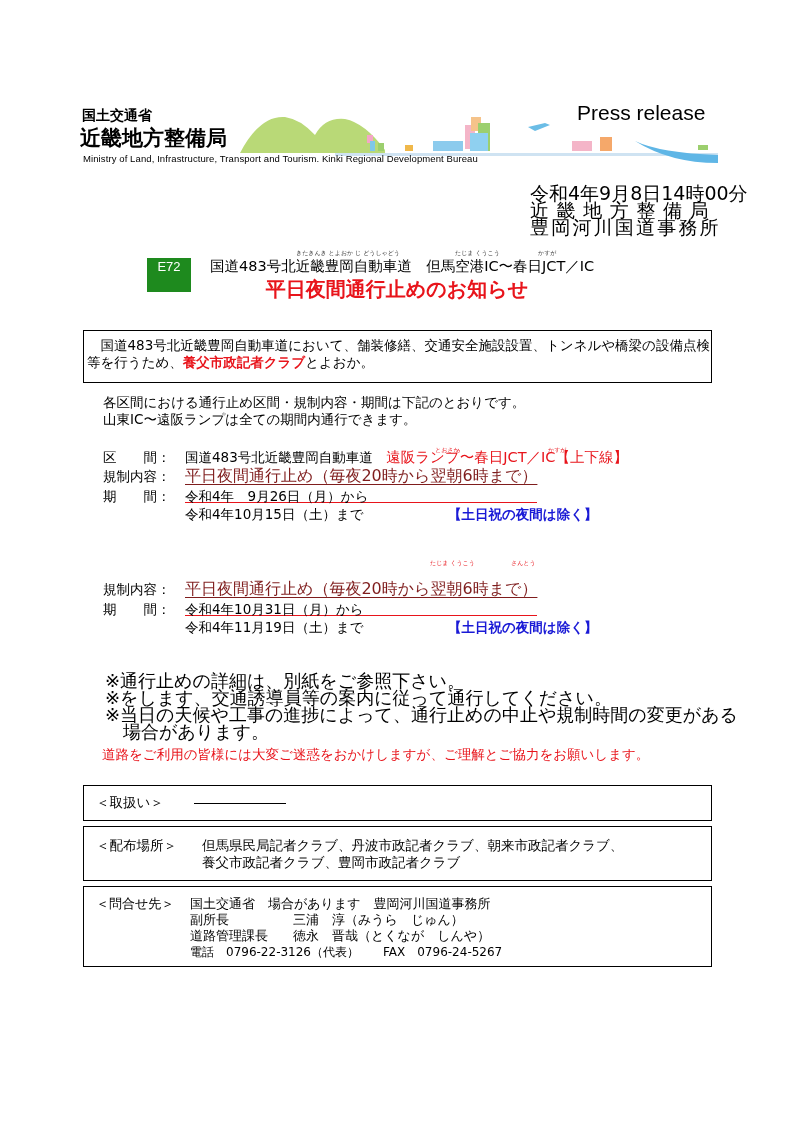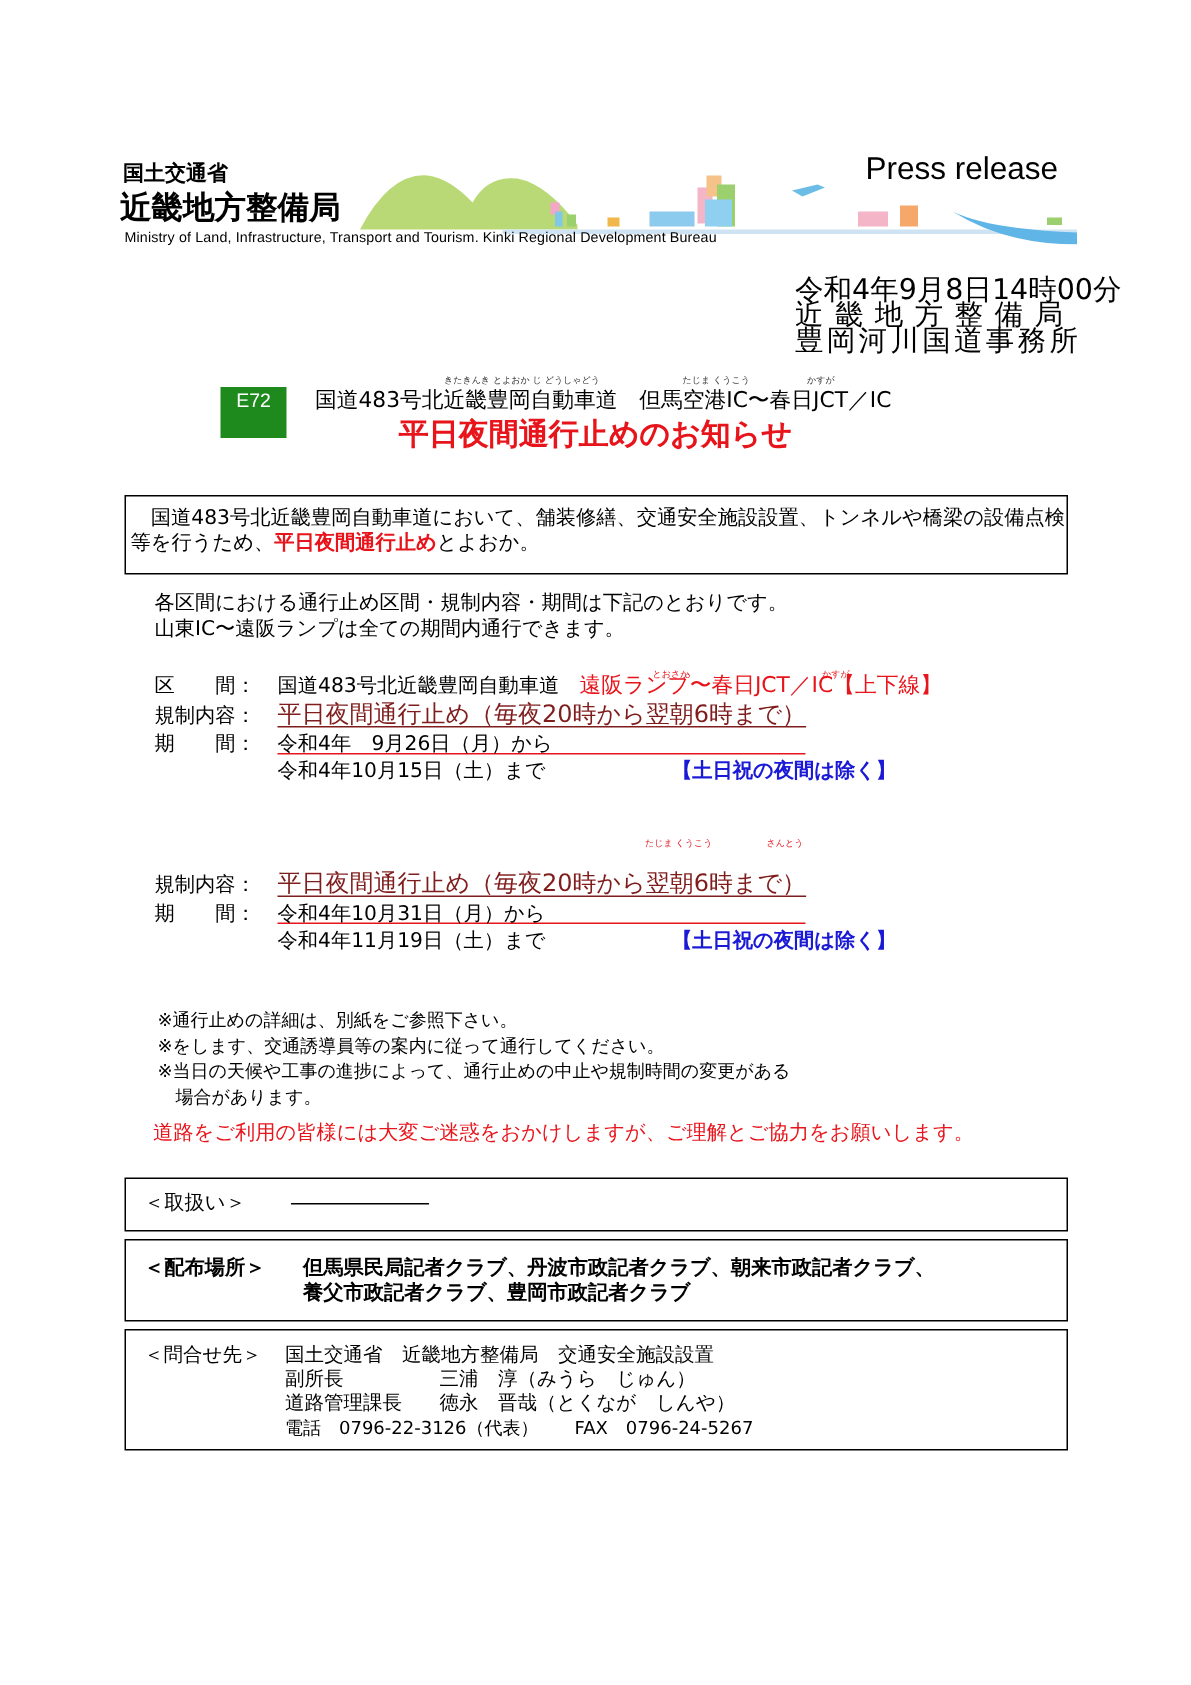--- a/index.html
+++ b/index.html
@@ -30,27 +30,27 @@
     
     .intro { left: 103px; top: 394px; font-size: 13.5px; line-height: 17px; }
     
     .sec { left: 103px; font-size: 13.5px; line-height: 17px; }
     .row { position: absolute; white-space: nowrap; }
     .lbl { display: inline-block; width: 82px; }
     .red { color: #e8141b; }
     .reg { color: #7f1d1d; font-size: 16px; font-weight: normal; text-decoration: underline; text-decoration-thickness: 1px; text-underline-offset: 3px; border-bottom: 1px solid #e8141b; padding-bottom: 17px; }
     .blue { color: #1a1ad6; font-weight: bold; }
     
-    .notes { left: 105px; top: 672px; font-size: 12px; line-height: 17px; }
+    .notes { left: 105px; top: 672px; font-size: 18px; line-height: 17px; }
     .notes div { white-space: nowrap; }
     .closing { left: 102px; top: 746px; font-size: 13.5px; color: #e8141b; white-space: nowrap; }
     
     .box { left: 83px; width: 629px; border: 1px solid #000; box-sizing: border-box; font-size: 13.5px; line-height: 17px; }
     .box1 { top: 785px; height: 36px; padding: 8px 0 0 12px; }
-    .box2 { top: 826px; height: 55px; padding: 10px 0 0 12px; font-weight: bold; }
+    .box2 { top: 826px; height: 55px; padding: 10px 0 0 12px; }
     .box3 { top: 886px; height: 81px; padding: 9px 0 0 12px; font-size: 13px; line-height: 16px; }
     .dash-line { display: inline-block; width: 92px; border-top: 1px solid #000; vertical-align: middle; margin-left: 30px; }
   </style>
 </head>
 <body>
 
 <div class="abs org-ministry">国土交通省</div>
 <div class="abs org-bureau">近畿地方整備局</div>
 <svg class="abs illust" viewBox="0 0 478 58" preserveAspectRatio="none">
   <path d="M0 48 Q20 10 45 12 Q60 14 75 30 Q85 12 105 14 Q125 18 145 45 L145 48 Z" fill="#b9d977"></path>
@@ -80,21 +80,21 @@
 </div>
 
 <div class="abs e72">E72</div>
 <span class="ruby" style="left:296px;top:249px">きたきんき とよおか じ どうしゃどう</span>
 <span class="ruby" style="left:455px;top:249px">たじま くうこう</span>
 <span class="ruby" style="left:538px;top:249px">かすが</span>
 <div class="abs route-title">国道483号北近畿豊岡自動車道　但馬空港IC〜春日JCT／IC</div>
 <div class="abs main-title">平日夜間通行止めのお知らせ</div>
 
 <div class="abs summary-box">
-  <span>　国道483号北近畿豊岡自動車道において、舗装修繕、交通安全施設設置、トンネルや橋梁の設備点検等を行うため、</span><span class="red-bold">平日夜間通行止め</span><span>とよおか。</span>
+  <span>　国道483号北近畿豊岡自動車道において、舗装修繕、交通安全施設設置、トンネルや橋梁の設備点検等を行うため、</span><span class="red-bold">養父市政記者クラブ</span><span>とよおか。</span>
 </div>
 
 <div class="abs intro">
   <div>各区間における通行止め区間・規制内容・期間は下記のとおりです。</div>
   <div>山東IC〜遠阪ランプは全ての期間内通行できます。</div>
 </div>
 
 <div class="abs sec" style="top:447px;width:620px;height:80px">
   <span class="ruby red" style="left:332px;top:-6px">とおさか</span>
   <span class="ruby red" style="left:445px;top:-6px">かすが</span>
@@ -142,21 +142,21 @@
 
 <div class="abs box box2">
   <div style="white-space:nowrap">
     <span style="display:inline-block;width:106px">＜配布場所＞</span><span>但馬県民局記者クラブ、丹波市政記者クラブ、朝来市政記者クラブ、</span>
   </div>
   <div style="padding-left:106px;white-space:nowrap">養父市政記者クラブ、豊岡市政記者クラブ</div>
 </div>
 
 <div class="abs box box3">
   <div style="white-space:nowrap">
-    <span style="display:inline-block;width:94px">＜問合せ先＞</span><span>国土交通省　近畿地方整備局　交通安全施設設置</span>
+    <span style="display:inline-block;width:94px">＜問合せ先＞</span><span>国土交通省　場合があります　豊岡河川国道事務所</span>
   </div>
   <div style="padding-left:94px;white-space:nowrap">
     <span style="display:inline-block;width:103px">副所長</span><span>三浦　淳（みうら　じゅん）</span>
   </div>
   <div style="padding-left:94px;white-space:nowrap">
     <span style="display:inline-block;width:103px">道路管理課長</span><span>徳永　晋哉（とくなが　しんや）</span>
   </div>
   <div style="padding-left:94px;white-space:nowrap;font-size:12px">電話　0796-22-3126（代表）　　FAX　0796-24-5267</div>
 </div>
 

